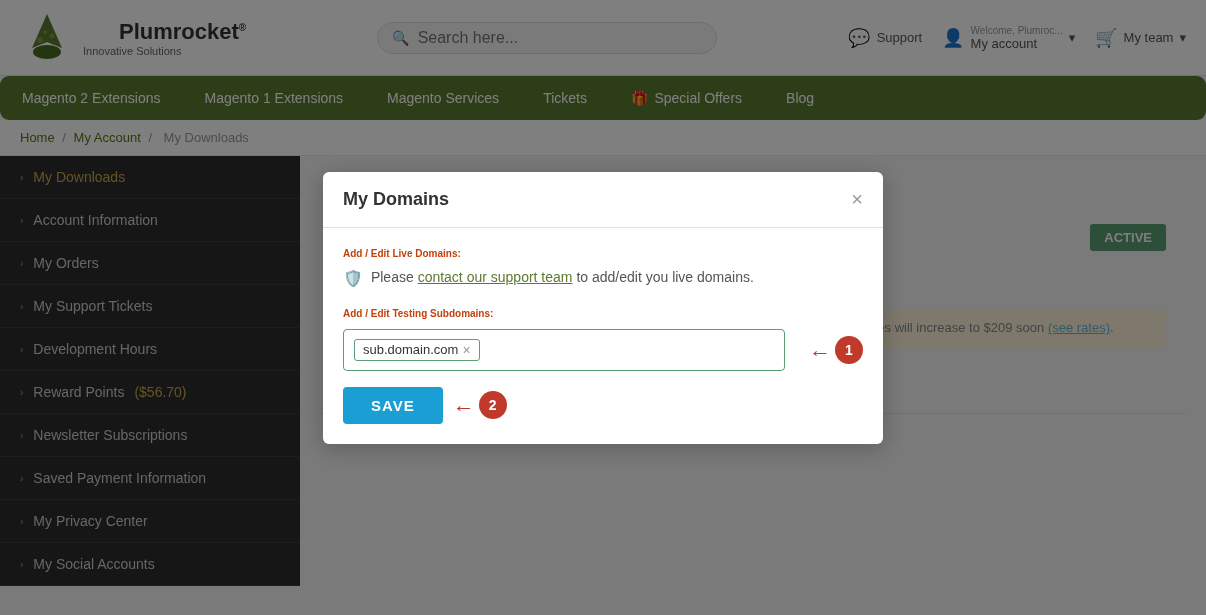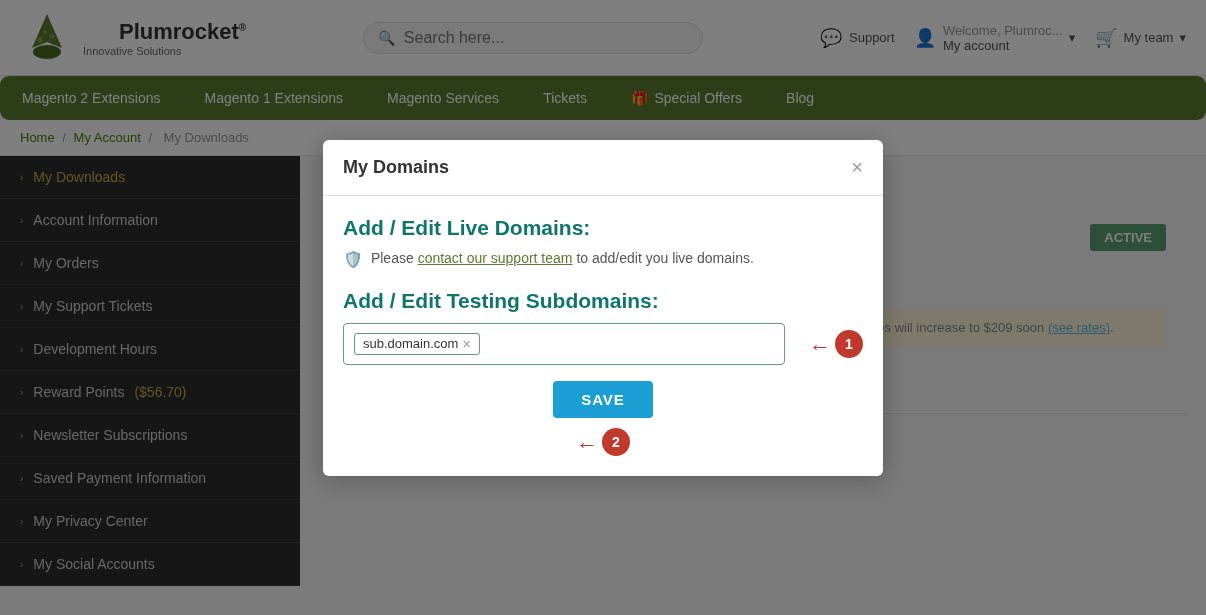--- a/index.html
+++ b/index.html
@@ -45,29 +45,29 @@
 
     
     .overlay { position: fixed; top: 0; left: 0; right: 0; bottom: 0; background: rgba(0,0,0,0.5); z-index: 100; display: flex; align-items: center; justify-content: center; }
 
     
     .modal { background: #fff; border-radius: 6px; width: 560px; box-shadow: 0 4px 24px rgba(0,0,0,0.25); z-index: 101; }
     .modal-header { display: flex; align-items: center; justify-content: space-between; padding: 16px 20px; border-bottom: 1px solid #e0e0e0; }
     .modal-title { font-size: 18px; font-weight: bold; color: #333; }
     .modal-close { font-size: 20px; color: #999; cursor: pointer; background: none; border: none; }
     .modal-body { padding: 20px; }
-    .section-label { font-size: 21px; font-weight: bold; color: #0f766e; margin-bottom: 10px; }
+    .section-label { font-size: 10px; font-weight: bold; color: #c2410c; margin-bottom: 10px; }
     .live-domain-info { display: flex; align-items: flex-start; gap: 8px; margin-bottom: 20px; font-size: 14px; color: #555; }
     .live-domain-info a { color: #5a7a2e; }
     .subdomain-section { margin-bottom: 16px; }
     .tag-input { border: 1px solid #5a9e7a; border-radius: 4px; padding: 8px 10px; display: flex; align-items: center; gap: 6px; flex-wrap: wrap; min-height: 42px; }
     .tag { display: flex; align-items: center; gap: 4px; background: #fff; border: 1px solid #5a9e7a; border-radius: 3px; padding: 2px 8px; font-size: 13px; color: #333; }
     .tag-remove { cursor: pointer; color: #999; font-size: 14px; }
     .arrow-circle { width: 28px; height: 28px; border-radius: 50%; background: #c0392b; color: #fff; display: flex; align-items: center; justify-content: center; font-weight: bold; font-size: 14px; }
-    .save-row { display: flex; align-items: center; gap: 10px; margin-top: 10px; flex-direction: column; }
+    .save-row { display: flex; align-items: center; gap: 10px; margin-top: 10px; }
     .save-btn { background: #1a9ed4; color: #fff; border: none; border-radius: 4px; padding: 10px 28px; font-size: 15px; font-weight: bold; cursor: pointer; letter-spacing: 1px; }
 
     
     .bg-content { padding: 20px; }
     .approved-text { color: #666; font-size: 14px; margin-bottom: 10px; }
     .active-badge { background: #1a7a3c; color: #fff; padding: 6px 14px; border-radius: 3px; font-size: 13px; font-weight: bold; }
     .extend-row { display: flex; align-items: center; gap: 20px; margin-top: 8px; }
     .extend-price { color: #c0392b; font-size: 20px; font-weight: bold; }
     .extend-btn { background: #2a7a7a; color: #fff; border: none; border-radius: 4px; padding: 10px 20px; font-size: 14px; cursor: pointer; }
     .bottom-links { display: flex; gap: 20px; padding: 10px 20px; border-top: 1px solid #e0e0e0; font-size: 13px; }
@@ -102,21 +102,21 @@
   </div>
 
   <div class="header-right">
     <div class="header-btn">
       <span class="icon">💬</span>
       <span>Support</span>
     </div>
     <div class="header-btn">
       <span class="icon">👤</span>
       <div style="display:flex;flex-direction:column;font-size:11px;">
-        <span style="color:#999;font-size:13px;">Welcome, Plumroc...</span>
+        <span style="color:#999;font-size:10px;">Welcome, Plumroc...</span>
         <span style="font-size:13px;">My account</span>
       </div>
       <span>▾</span>
     </div>
     <div class="header-btn">
       <span class="icon">🛒</span>
       <span>My team</span>
       <span>▾</span>
     </div>
   </div>

